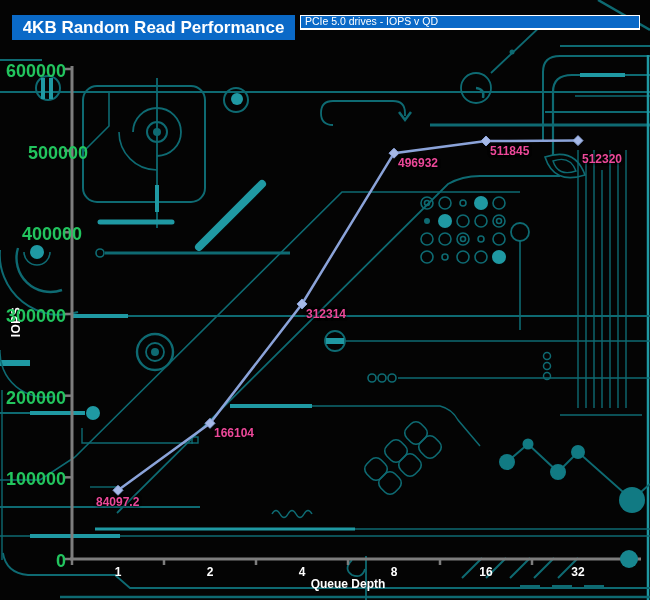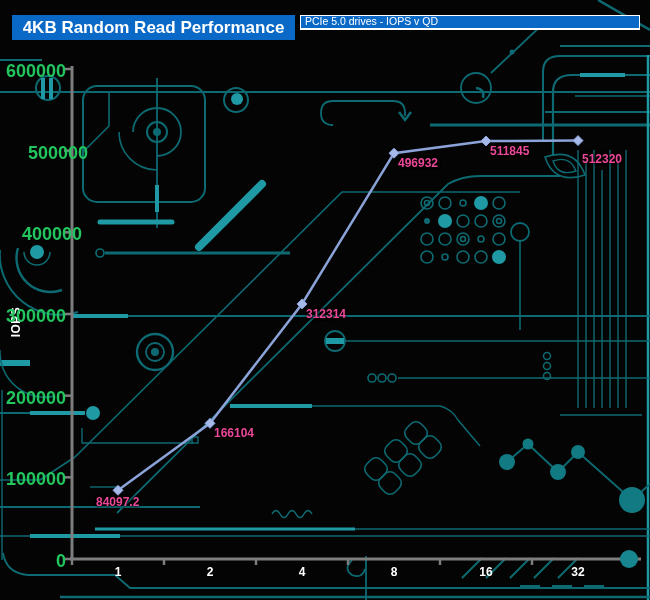--- a/index.html
+++ b/index.html
@@ -230,20 +230,21 @@
         <path d="M210,418.3484 L215,423.3484 L210,428.3484 L205,423.3484 Z" fill="#a6b9e8" stroke="#8ba3d9" stroke-width="1"></path>
         <path d="M302,298.9435666666667 L307,303.9435666666667 L302,308.9435666666667 L297,303.9435666666667 Z" fill="#a6b9e8" stroke="#8ba3d9" stroke-width="1"></path>
         <path d="M394,148.17220000000003 L399,153.17220000000003 L394,158.17220000000003 L389,153.17220000000003 Z" fill="#a6b9e8" stroke="#8ba3d9" stroke-width="1"></path>
         <path d="M486,135.99325 L491,140.99325 L486,145.99325 L481,140.99325 Z" fill="#a6b9e8" stroke="#8ba3d9" stroke-width="1"></path>
         <path d="M578,135.60533333333336 L583,140.60533333333336 L578,145.60533333333336 L573,140.60533333333336 Z" fill="#a6b9e8" stroke="#8ba3d9" stroke-width="1"></path>
       </g>
   </svg>
 
   <div id="labels">
     <div class="ylabel-title">IOPS</div>
+    <div class="xlabel-title">Queue Depth</div>
   <div class="ylab" style="left: 0px; top: 551px;">0</div>
       <div class="ylab" style="left: 0px; top: 469.333px;">100000</div>
       <div class="ylab" style="left: 0px; top: 387.667px;">200000</div>
       <div class="ylab" style="left: 0px; top: 306px;">300000</div>
       <div class="ylab" style="left: 16px; top: 224.333px;">400000</div>
       <div class="ylab" style="left: 0px; top: 142.667px; margin-left: 22px;">500000</div>
       <div class="ylab" style="left: 0px; top: 61px;">600000</div>
       <div class="xlab" style="left: 96px; top: 565px;">1</div>
       <div class="xlab" style="left: 188px; top: 565px;">2</div>
       <div class="xlab" style="left: 280px; top: 565px;">4</div>

